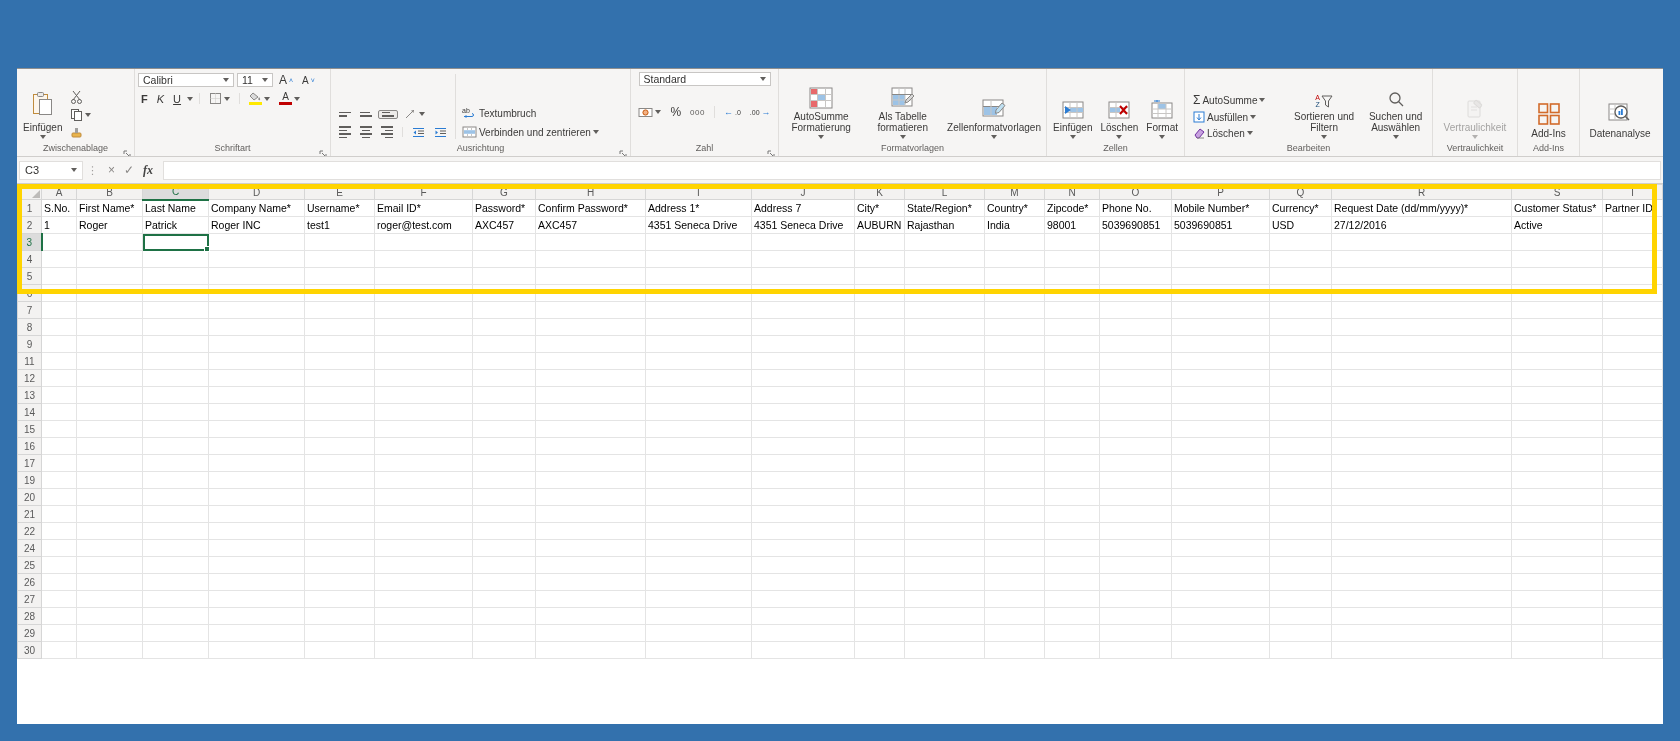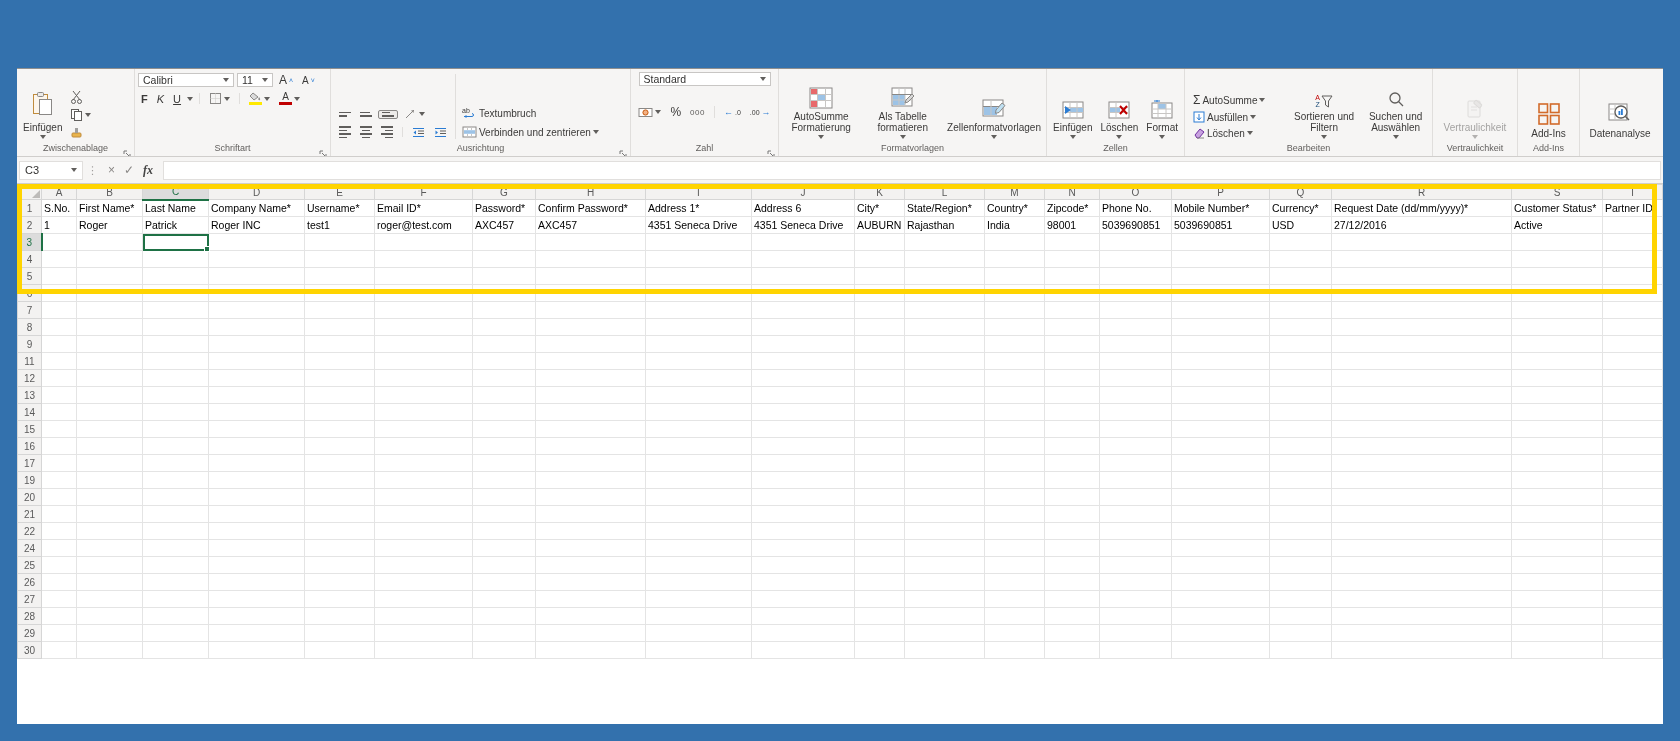--- a/index.html
+++ b/index.html
@@ -590,21 +590,21 @@
             <th class="row-h">1</th>
             <td class="cell">S.No.</td>
             <td class="cell">First Name*</td>
             <td class="cell">Last Name</td>
             <td class="cell">Company Name*</td>
             <td class="cell">Username*</td>
             <td class="cell">Email ID*</td>
             <td class="cell">Password*</td>
             <td class="cell">Confirm Password*</td>
             <td class="cell">Address 1*</td>
-            <td class="cell">Address 6</td>
+            <td class="cell">Address 7</td>
             <td class="cell">City*</td>
             <td class="cell">State/Region*</td>
             <td class="cell">Country*</td>
             <td class="cell">Zipcode*</td>
             <td class="cell">Phone No.</td>
             <td class="cell">Mobile Number*</td>
             <td class="cell">Currency*</td>
             <td class="cell">Request Date (dd/mm/yyyy)*</td>
             <td class="cell">Customer Status*</td>
             <td class="cell">Partner ID</td>

